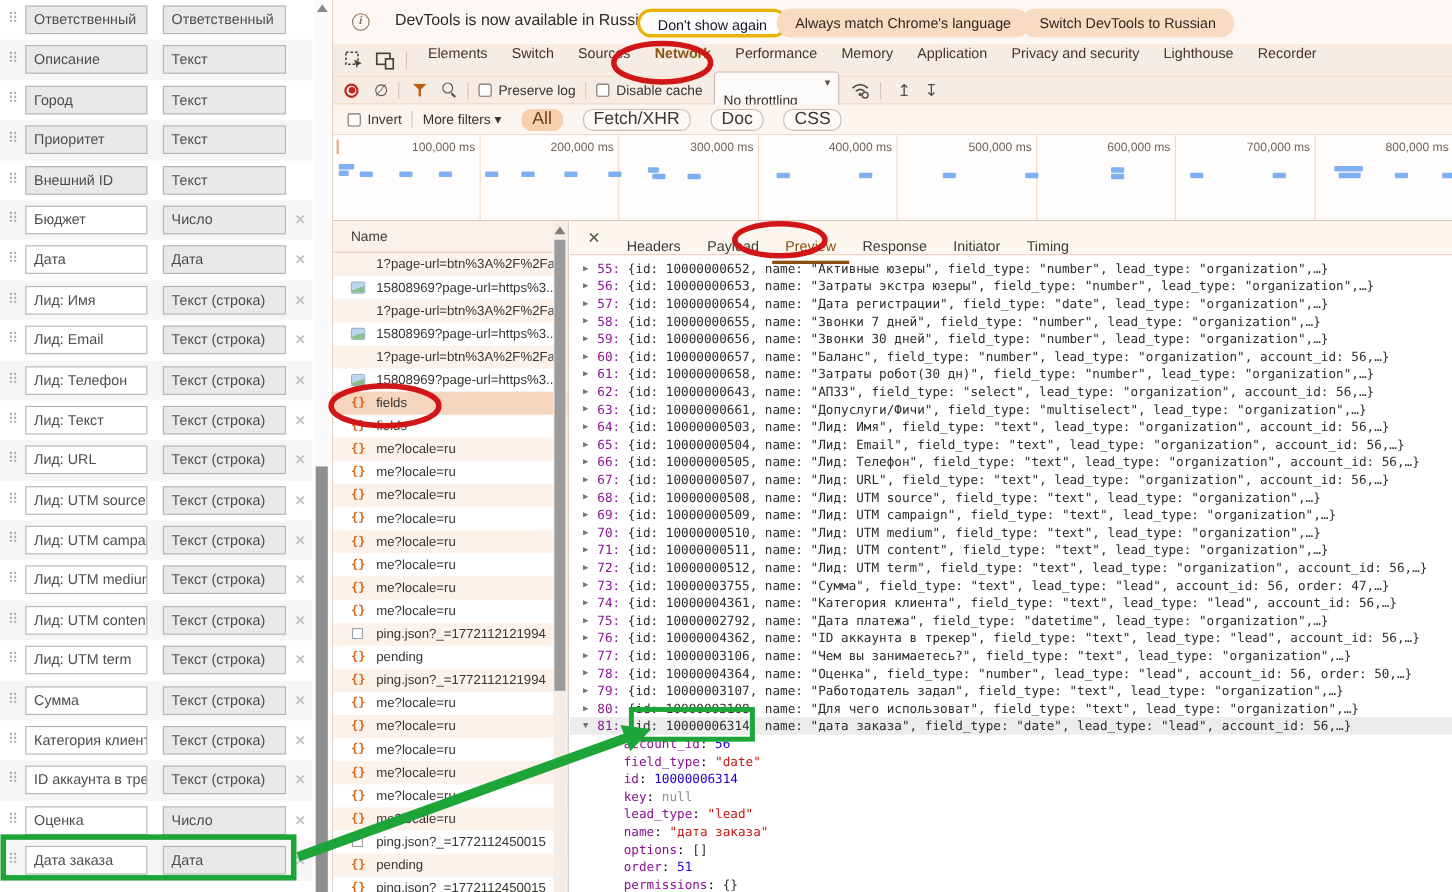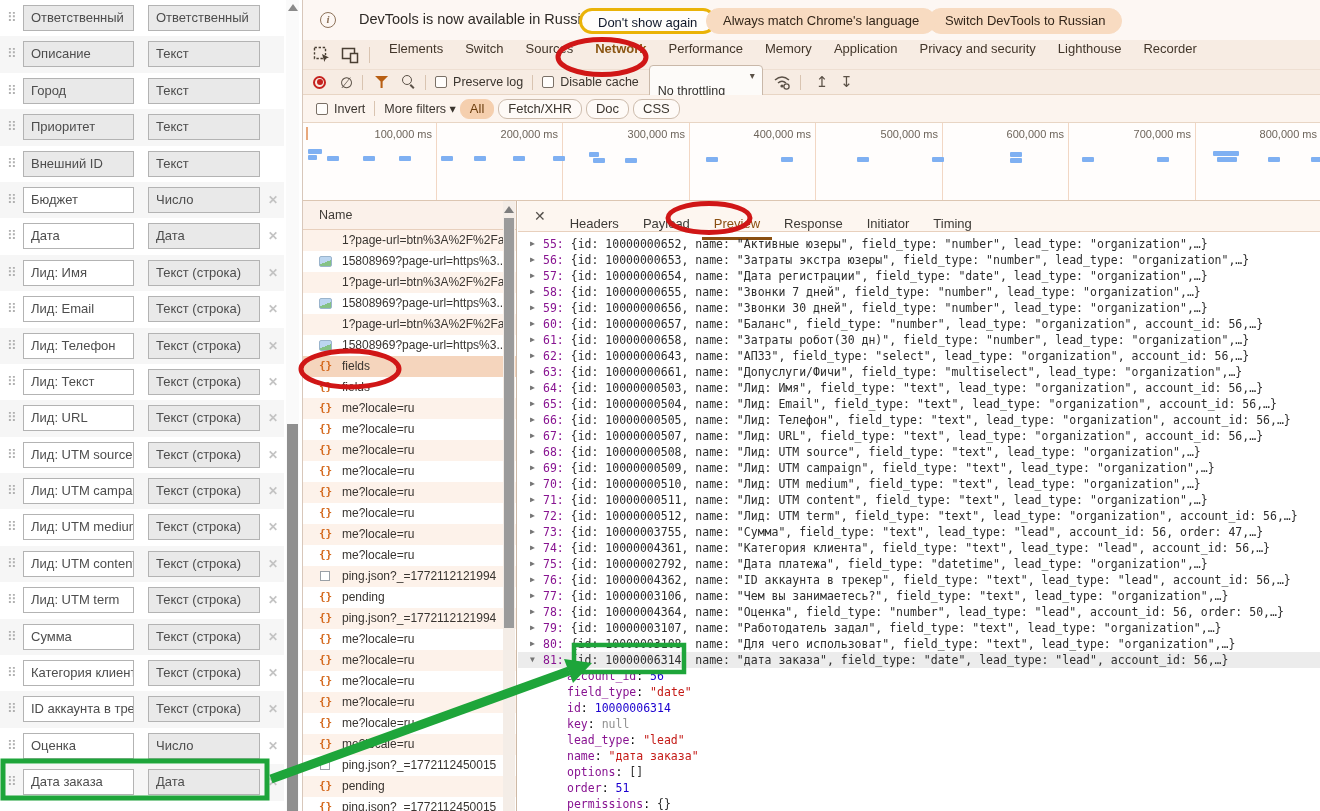--- a/index.html
+++ b/index.html
@@ -77,21 +77,21 @@
     font-family:"DejaVu Sans", sans-serif; }
 
   
   #filterbar { position:absolute; left:0; top:95px; width:1018px; height:28px; background:#fcf4ee;
     display:flex; align-items:center; border-bottom:1px solid #e8d5c4; overflow:hidden; }
   #filter-input { margin-left:8px; width:670px; height:19px; border-radius:10px; background:#f5e2d5;
     font-size:12.5px; color:#7c6a5c; line-height:19px; padding:0 9px; display:flex; align-items:center; gap:6px; }
   .funnel-sm { width:9px; height:9px; background:#6b5a4c; clip-path:polygon(0 0,100% 0,58% 45%,58% 100%,42% 100%,42% 45%); }
   #filterbar .cb { margin-left:13px; }
   .chip { height:20px; line-height:18px; border:1px solid #cdbcad; border-radius:9px; background:#fefaf7;
-    font-size:13px; color:#3c362f; padding:0 9px; margin-left:4px; cursor:pointer; flex:0 0 auto; }
+    font-size:16px; color:#3c362f; padding:0 9px; margin-left:18px; cursor:pointer; flex:0 0 auto; }
   .chip.active { background:#f5cfae; border-color:#f5cfae; color:#6b3d0e; }
 
   
   #timeline { position:absolute; left:0; top:123px; width:1018px; height:78px; background:#fffdfc;
     border-bottom:1px solid #dcc6b2; overflow:hidden; }
   .tl-grid { position:absolute; top:0; width:1px; height:78px; background:#f2d7c4; }
   .tl-label { position:absolute; top:5px; width:90px; text-align:right; font-size:11px; color:#6d645a; }
   .tl-bar { position:absolute; height:4.5px; background:#7fb0f2; border-radius:1px; }
   #tl-tick { position:absolute; left:3px; top:4px; width:2px; height:13px; background:#e8a87c; }
 

